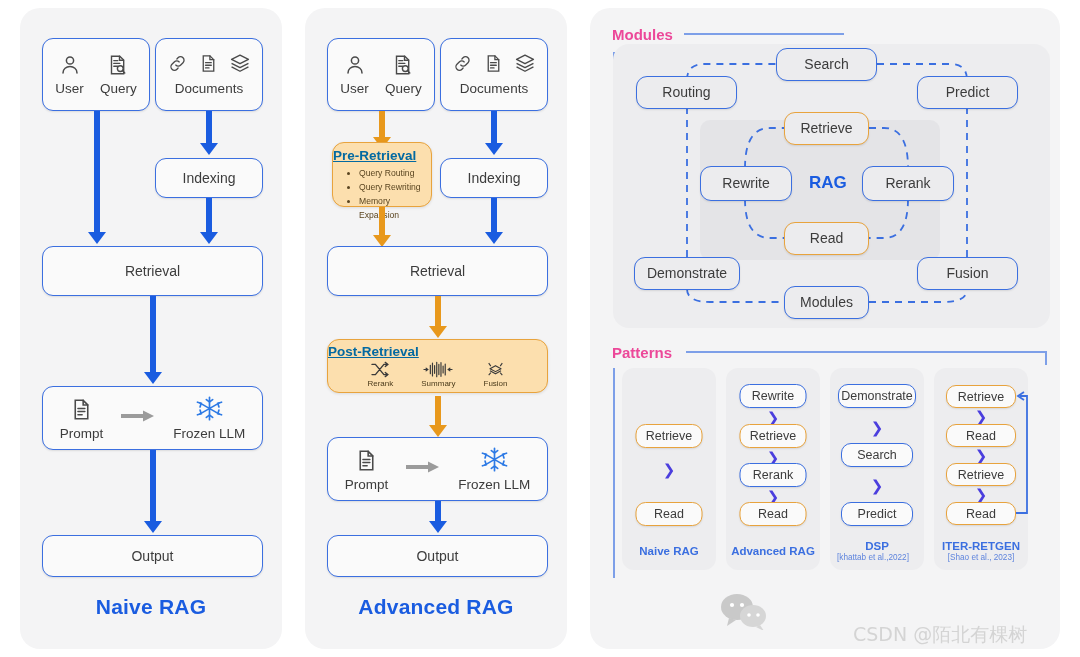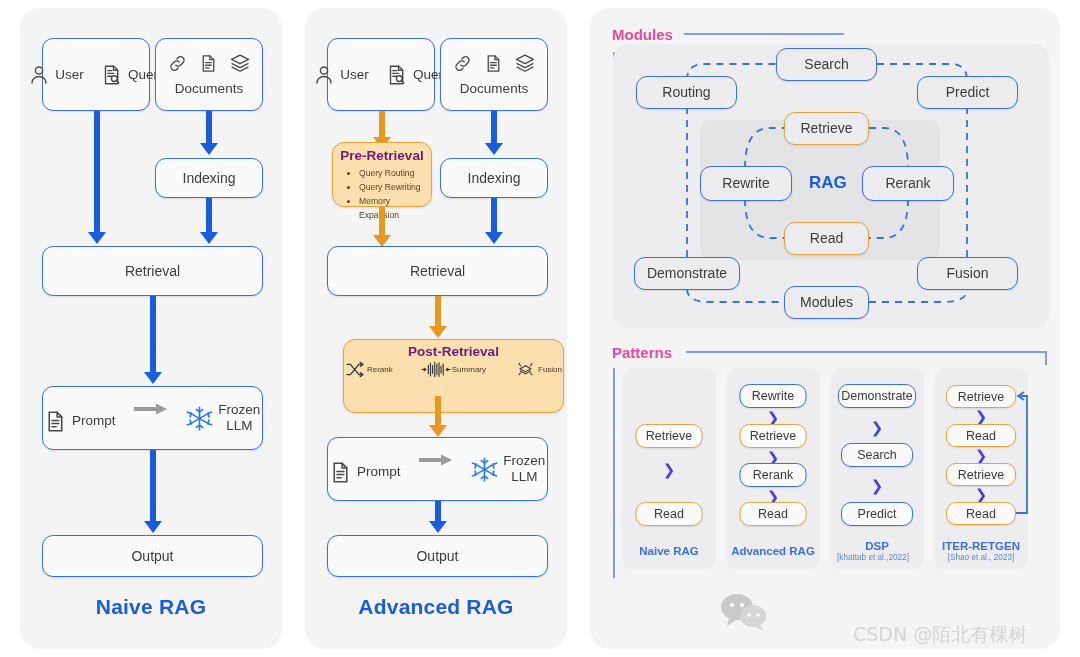--- a/index.html
+++ b/index.html
@@ -49,21 +49,21 @@
     width:0; height:0;
     border-left:9px solid transparent;
     border-right:9px solid transparent;
     border-top:12px solid #1a5ce0;
   }
   .arrow.orange .shaft { background:#e8981c; }
   .arrow.orange .head  { border-top-color:#e8981c; }
 
   
   .iconrow { display:flex; align-items:flex-end; justify-content:center; gap:16px; }
-  .iconcell { display:flex; flex-direction:row; align-items:center; gap:4px; }
+  .iconcell { display:flex; flex-direction:column; align-items:center; gap:4px; }
   .iconcell .lbl { font-size:13.5px; color:#3c3c3c; }
   .iconcluster { display:flex; align-items:center; gap:10px; }
   .caption { font-size:13.5px; color:#3c3c3c; text-align:center; margin-top:3px; }
 
   svg.ico { display:block; }
 
   
   .panel-title {
     position:absolute; width:100%; text-align:center;
     font-size:21px; font-weight:bold; color:#1a5ce0; letter-spacing:.2px;
@@ -71,22 +71,23 @@
 
   
   .orange-card {
     position:absolute;
     background:#fcdfae;
     border:1.5px solid #e8a33d;
     border-radius:12px;
     box-shadow:0 1px 3px rgba(0,0,0,.10);
   }
   .orange-card .oc-title {
-    text-align:center; color:#701a75; font-weight:bold; font-size:13.5px;
+    text-align:left; color:#0369a1; font-weight:bold; font-size:13.5px;
     margin-top:5px;
+    text-decoration:underline;
   }
   .orange-card ul { margin:4px 0 0 0; padding-left:26px; }
   .orange-card li { font-size:8.6px; color:#5a4520; line-height:1.62; }
 
   
   .sec-label {
     position:absolute; color:#ec4899; font-size:15px; font-weight:bold;
   }
   .sec-rule {
     position:absolute; height:1.5px; background:#7d9fe8;
@@ -367,21 +368,21 @@
 
   <div class="node" style="left:327px; top:246px; width:221px; height:50px;">
     <span>Retrieval</span>
   </div>
 
   <div class="arrow orange" style="left:429px; top:296px; width:18px; height:44px;">
     <div class="shaft" style="height:32px;"></div>
       <div class="head" style="top:30px;"></div>
   </div>
 
-  <div class="orange-card" style="left:343px; top:339px; width:221px; height:74px;">
+  <div class="orange-card" style="left:327px; top:339px; width:221px; height:54px;">
     <div class="oc-title" style="margin-top:4px;">Post-Retrieval</div>
     <div class="iconrow" style="gap:28px; margin-top:2px;">
       <div class="iconcell" style="gap:1px;">
         <span>
           <svg class="ico" width="21" height="17" viewBox="0 0 24 20" fill="none" stroke="#3a3a3a" stroke-width="1.6" stroke-linecap="round">
             <path d="M2 4h4l10 12h4M2 16h4L16 4h4"></path>
             <path d="M17.6 1.6 20.6 4l-3 2.4M17.6 13.6 20.6 16l-3 2.4"></path>
           </svg>
         </span>
         <span style="font-size:8px;color:#4a3a1a;">Rerank</span>

